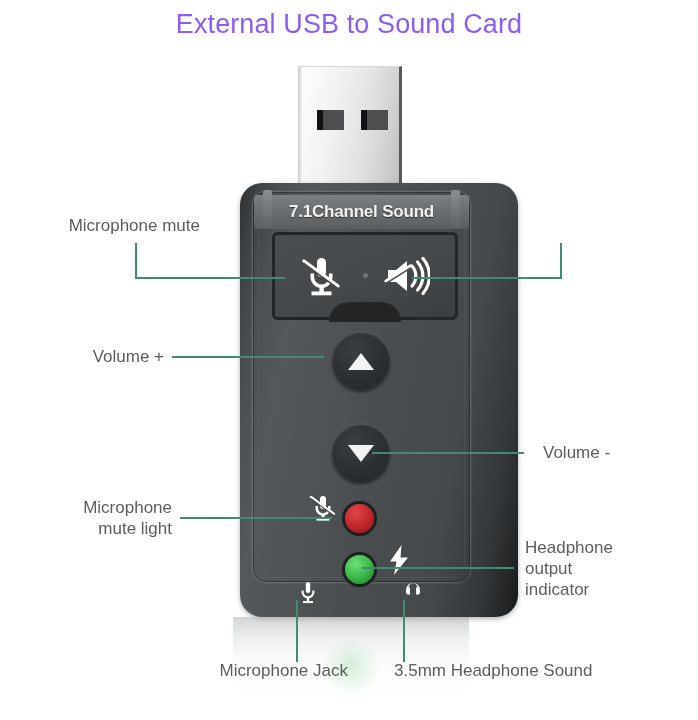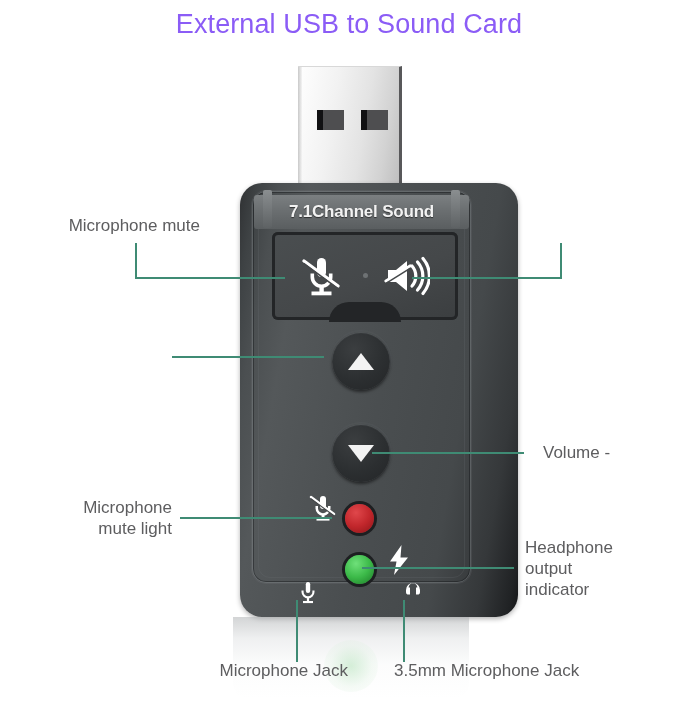--- a/index.html
+++ b/index.html
@@ -403,27 +403,28 @@
 
   <div class="lead h" style="left:362px; top:567px; width:152px;"></div>
 
   <div class="lead v" style="left:296px; top:600px; height:62px;"></div>
 
   <div class="lead v" style="left:403px; top:600px; height:62px;"></div>
 
   <div class="label l" style="left:4px; top:215px; width:196px;">Microphone mute</div>
 
 
+  <div class="label l" style="left:0px; top:346px; width:164px;">Volume +</div>
 
   <div class="label r" style="left:543px; top:442px; width:160px;">Volume -</div>
 
   <div class="label r" style="left:525px; top:537px; width:170px;">Headphone
 output
 indicator</div>
 
   <div class="label l" style="left:0px; top:497px; width:172px;">Microphone
 mute light</div>
 
   <div class="label" style="left:148px; top:660px; width:200px; text-align:right;">Microphone Jack</div>
 
-  <div class="label" style="left:394px; top:660px; width:260px; text-align:left;">3.5mm Microphone Jack</div>
+  <div class="label" style="left:394px; top:660px; width:260px; text-align:left;">3.5mm Headphone Sound</div>
 
 </div>
 
 </body></html>

